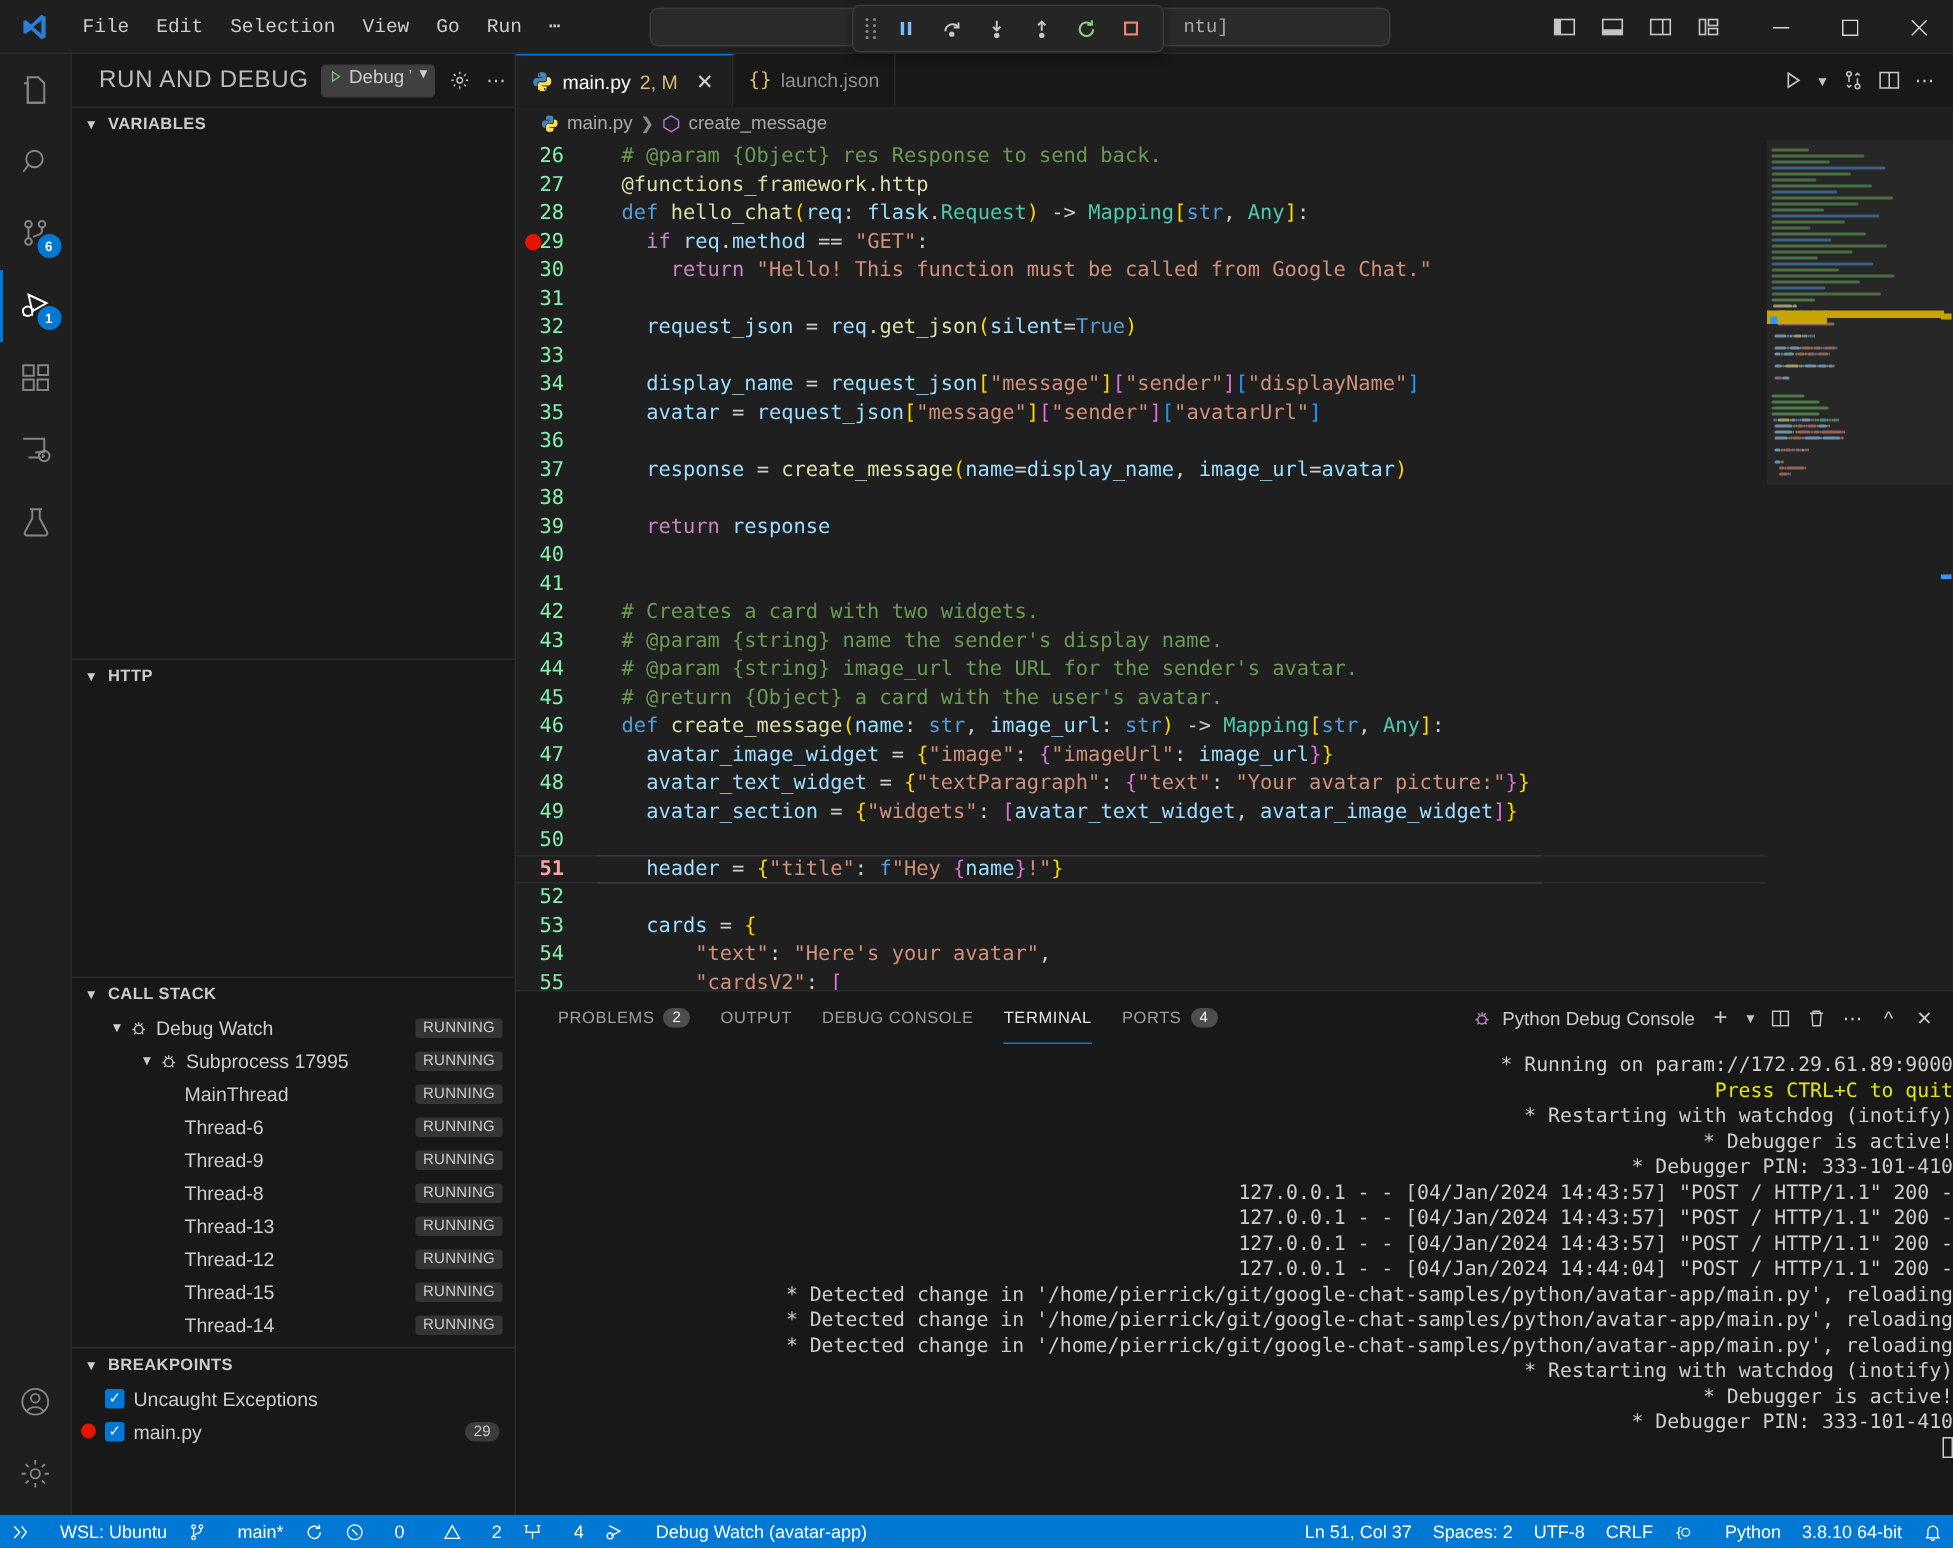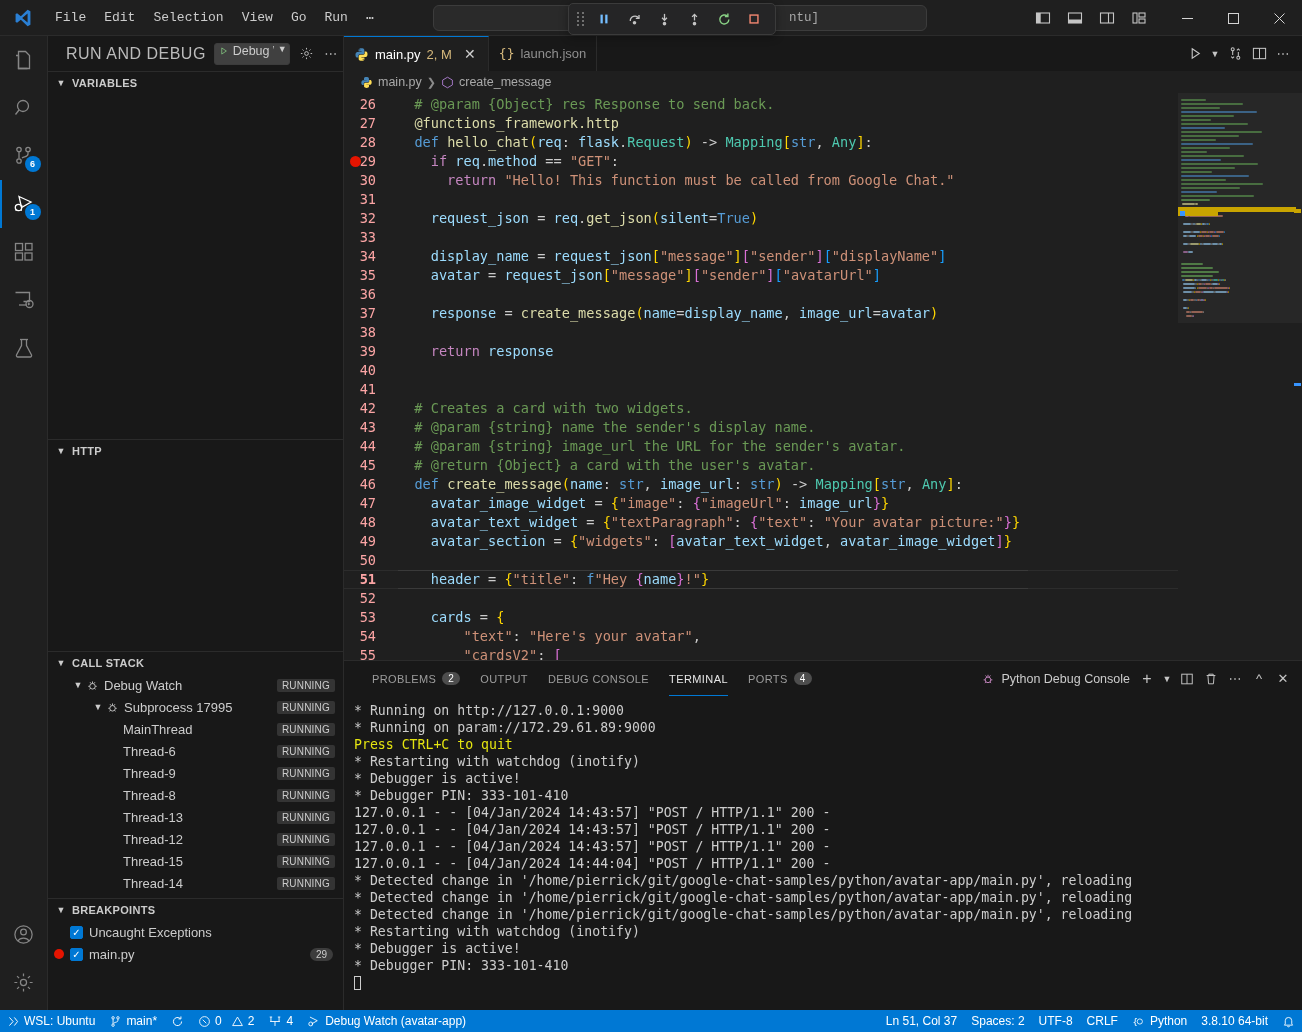--- a/index.html
+++ b/index.html
@@ -123,21 +123,21 @@
   .tabbar-actions { margin-left: auto; display: flex; align-items: center; gap: 2px; padding-right: 8px; }
   .breadcrumbs { height: 22px; display: flex; align-items: center; gap: 5px; padding-left: 16px; font-size: 12.5px; color: #a9a9a9; flex: 0 0 22px; background: #1f1f1f; }
   .bc-sep { color: #8a8a8a; font-size: 11px; }
 
   .code-wrap { flex: 1 1 auto; display: flex; position: relative; overflow: hidden; background: #1f1f1f; }
   .code-scroll { flex: 1 1 auto; position: relative; overflow: hidden; }
   pre.code {
     font-family: "DejaVu Sans Mono", monospace; font-size: 13.6px; line-height: 19px;
     color: #cccccc; padding: 2px 0 0 0; white-space: pre; tab-size: 2;
   }
-  .ln { display: inline-block; width: 54px; text-align: right; color: #fca5a5; padding-right: 22px; user-select: none; }
+  .ln { display: inline-block; width: 54px; text-align: right; color: #86efac; padding-right: 22px; user-select: none; }
   .ln.cur { color: #fca5a5; font-weight: bold; }
   .line { display: block; height: 19px; position: relative; }
   .line.current { background: transparent; box-shadow: inset 0 1px 0 #2c2c2c, inset 0 -1px 0 #2c2c2c; }
   .line.current::after {
     content: ""; position: absolute; left: 54px; right: 150px; top: 0; bottom: 0;
     border-top: 1px solid #3a3a3a; border-bottom: 1px solid #3a3a3a; pointer-events: none;
   }
   .bpmark { position: absolute; left: 6px; top: 4px; width: 11px; height: 11px; border-radius: 50%; background: #e51400; }
   .k  { color: #569cd6; }   
   .kf { color: #c586c0; }   
@@ -155,21 +155,21 @@
 
   .minimap { width: 124px; flex: 0 0 124px; background: #1f1f1f; position: relative; overflow: hidden; }
   .mm-line { position: absolute; height: 2px; border-radius: 1px; }
   .mm-slider { position: absolute; left: 0; right: 0; top: 0; height: 230px; background: rgba(121,121,121,0.09); }
   .mm-hl { position: absolute; left: 0; right: 6px; height: 5px; background: #c8a400; }
   .mm-bp { position: absolute; left: 2px; width: 5px; height: 5px; background: #3794ff; }
   .es-mark { position: absolute; right: 1px; width: 7px; height: 4px; background: #c8a400; }
   .overview-ruler { position:absolute; right:0; top:0; bottom:0; width:14px; }
 
   
-  .panel { flex: 0 0 350px; background: #181818; display: flex; flex-direction: column; border-top: 1px solid #2b2b2b; }
+  .panel { flex: 0 0 350px; background: #181818; display: flex; flex-direction: column; border-top: 1px solid #2b2b2b; text-align: right; }
   .panel-tabs { height: 35px; display: flex; align-items: center; padding-left: 18px; gap: 0; flex: 0 0 35px; }
   .ptab {
     display: flex; align-items: center; gap: 6px; height: 35px; padding: 0 10px;
     font-size: 11px; letter-spacing: .4px; color: #9d9d9d; text-transform: uppercase; cursor: pointer; position: relative;
   }
   .ptab.active { color: #e7e7e7; }
   .ptab.active::after { content: ""; position: absolute; left: 10px; right: 10px; bottom: 0; height: 1px; background: #0078d4; }
   .ptab-badge { background: #4d4d4d; color: #fff; border-radius: 9px; font-size: 10px; padding: 1px 6px; }
   .panel-actions { margin-left: auto; display: flex; align-items: center; gap: 2px; padding-right: 8px; }
   .term-name { font-size: 12.5px; color: #cccccc; display: flex; align-items: center; gap: 6px; margin-right: 4px; }
@@ -178,21 +178,21 @@
     font-family: "DejaVu Sans Mono", monospace; font-size: 13.2px; line-height: 17px; color: #cccccc;
   }
   .t-yellow { color: #e5e510; }
   .t-cursor { display: inline-block; width: 7px; height: 14px; border: 1px solid #cccccc; vertical-align: middle; }
 
   
   .statusbar {
     height: 22px; background: #0078d4; color: #ffffff; display: flex; align-items: center;
     font-size: 12px; flex: 0 0 22px;
   }
-  .sb-item { display: flex; align-items: center; gap: 4px; padding: 0 7px; height: 22px; cursor: pointer; white-space: nowrap; }
+  .sb-item { display: flex; align-items: center; gap: 20px; padding: 0 7px; height: 22px; cursor: pointer; white-space: nowrap; }
   .sb-right { margin-left: auto; display: flex; align-items: center; }
   svg { display: block; }
 </style>
 </head>
 <body>
 
 <div class="app">
 
   <div class="titlebar">
     <div class="vscode-logo">
@@ -786,21 +786,20 @@
               <svg width="14" height="14" viewBox="0 0 16 16" fill="none" stroke="#c5c5c5" stroke-width="1.1">
                   <path d="M3 4h10M5.5 4V2.5h5V4M4.5 4l.7 9.5h5.6L11.5 4"></path>
                 </svg>
             </div>
             <div class="icon-btn">⋯</div>
             <div class="icon-btn">^</div>
             <div class="icon-btn">✕</div>
           </div>
         </div>
         <div class="terminal" id="terminal-lines">
-            <div> * Running on http://127.0.0.1:9000</div>
             <div> * Running on param://172.29.61.89:9000</div>
             <div class="t-yellow">Press CTRL+C to quit</div>
             <div> * Restarting with watchdog (inotify)</div>
             <div> * Debugger is active!</div>
             <div> * Debugger PIN: 333-101-410</div>
             <div>127.0.0.1 - - [04/Jan/2024 14:43:57] "POST / HTTP/1.1" 200 -</div>
             <div>127.0.0.1 - - [04/Jan/2024 14:43:57] "POST / HTTP/1.1" 200 -</div>
             <div>127.0.0.1 - - [04/Jan/2024 14:43:57] "POST / HTTP/1.1" 200 -</div>
             <div>127.0.0.1 - - [04/Jan/2024 14:44:04] "POST / HTTP/1.1" 200 -</div>
             <div> * Detected change in '/home/pierrick/git/google-chat-samples/python/avatar-app/main.py', reloading</div>

